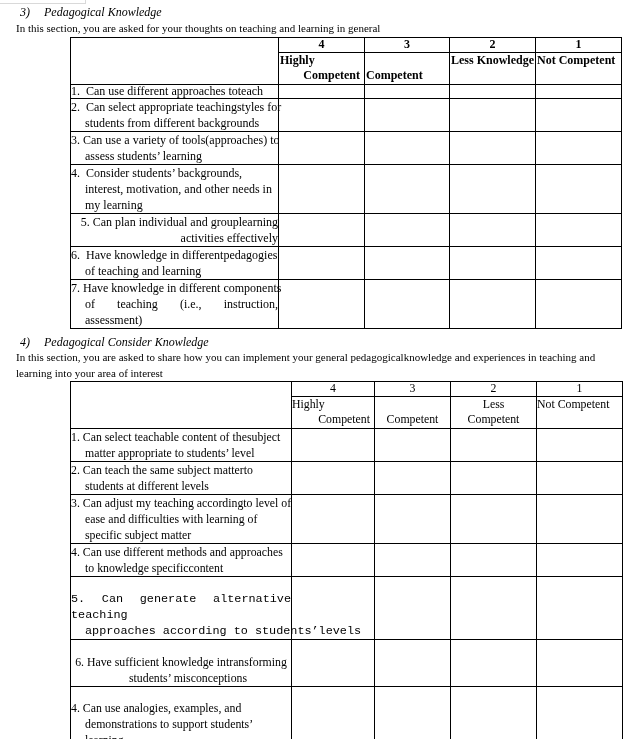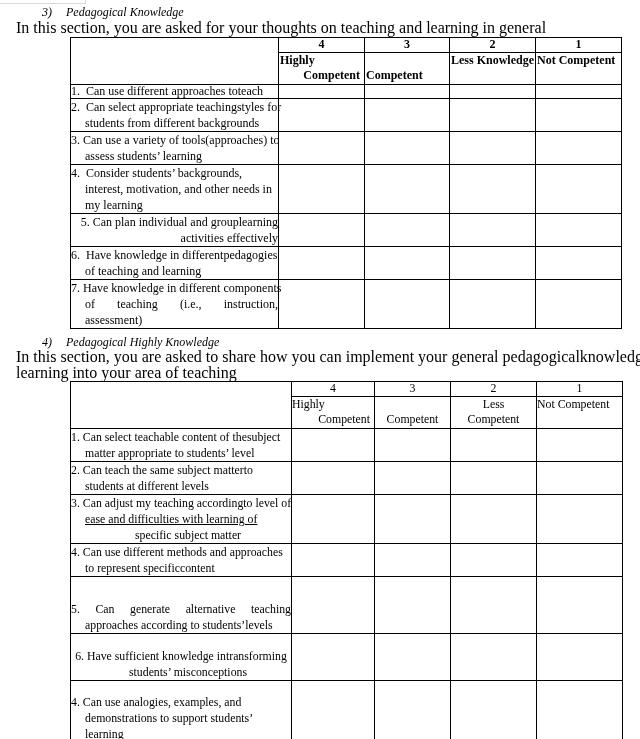--- a/index.html
+++ b/index.html
@@ -6,26 +6,26 @@
     body {
       width: 640px; height: 739px; position: relative; overflow: hidden;
       font-family: "Liberation Serif", "DejaVu Serif", serif;
       color: #000; font-size: 12px;
     }
     .crop-mark {
       position: absolute; left: 0; top: 0; width: 85px; height: 3px;
       border-bottom: 1px solid #d9d9d9; border-right: 1px solid #d9d9d9;
     }
     .section-title {
-      position: absolute; left: 42px; font-style: italic; font-size: 12px;
+      position: absolute; left: 20px; font-style: italic; font-size: 12px;
       white-space: nowrap;
     }
     .section-title .num { display: inline-block; width: 24px; }
     .intro {
-      position: absolute; left: 16px; font-size: 16px; line-height: 16px;
+      position: absolute; left: 16px; font-size: 11px; line-height: 16px;
       white-space: nowrap;
     }
     table.grid {
       position: absolute; border-collapse: collapse; table-layout: fixed;
     }
     table.grid td {
       border: 1px solid #000; padding: 0; vertical-align: top;
       font-size: 12px; line-height: 16px;
     }
     
@@ -154,24 +154,24 @@
     </td>
     <td></td>
     <td></td>
     <td></td>
     <td></td>
   </tr>
 </tbody>
   </table>
 
 <div class="section-title" style="top:335px;">
-  <span class="num">4)</span><span>Pedagogical Highly Knowledge</span>
+  <span class="num">4)</span><span>Pedagogical Consider Knowledge</span>
 </div>
 <div class="intro" style="top:349px;">In this section, you are asked to share how you can implement your general pedagogicalknowledge and experiences in teaching and</div>
-<div class="intro" style="top:365px;">learning into your area of teaching</div>
+<div class="intro" style="top:365px;">learning into your area of interest</div>
 
 <table class="grid" id="t2">
   <colgroup>
     <col style="width:221px">
       <col style="width:83px">
       <col style="width:76px">
       <col style="width:86px">
       <col style="width:86px">
   </colgroup>
   <tbody>
@@ -216,40 +216,40 @@
       <span class="line2" style="white-space: pre;">students at different levels</span>
     </td>
     <td></td>
     <td></td>
     <td></td>
     <td></td>
   </tr>
   <tr style="height:47px;">
     <td class="item">
       <span style="white-space: pre;">3. Can adjust my teaching accordingto level of</span>
-      <span class="line2" style="white-space: pre; text-decoration: underline;">ease and difficulties with learning of</span>
-      <span class="line2" style="white-space: pre; text-align: center;">specific subject matter</span>
+      <span class="line2" style="white-space: pre;">ease and difficulties with learning of</span>
+      <span class="line2" style="white-space: pre;">specific subject matter</span>
     </td>
     <td></td>
     <td></td>
     <td></td>
     <td></td>
   </tr>
   <tr style="height:33px;">
     <td class="item">
       <span style="white-space: pre;">4. Can use different methods and approaches</span>
-      <span class="line2" style="white-space: pre;">to represent specificcontent</span>
+      <span class="line2" style="white-space: pre;">to knowledge specificcontent</span>
     </td>
     <td></td>
     <td></td>
     <td></td>
     <td></td>
   </tr>
   <tr style="height:47px;">
-    <td class="item" style="padding-top:24px;">
+    <td class="item" style="padding-top:14px;font-family:Liberation Mono, monospace;">
       <span class="justify" style="display: block; white-space: normal;">5. Can generate alternative teaching</span>
       <span class="line2" style="white-space: pre;">approaches according to students’levels</span>
     </td>
     <td></td>
     <td></td>
     <td></td>
     <td></td>
   </tr>
   <tr style="height:47px;text-align:center;">
     <td class="item" style="padding-top:14px;">

